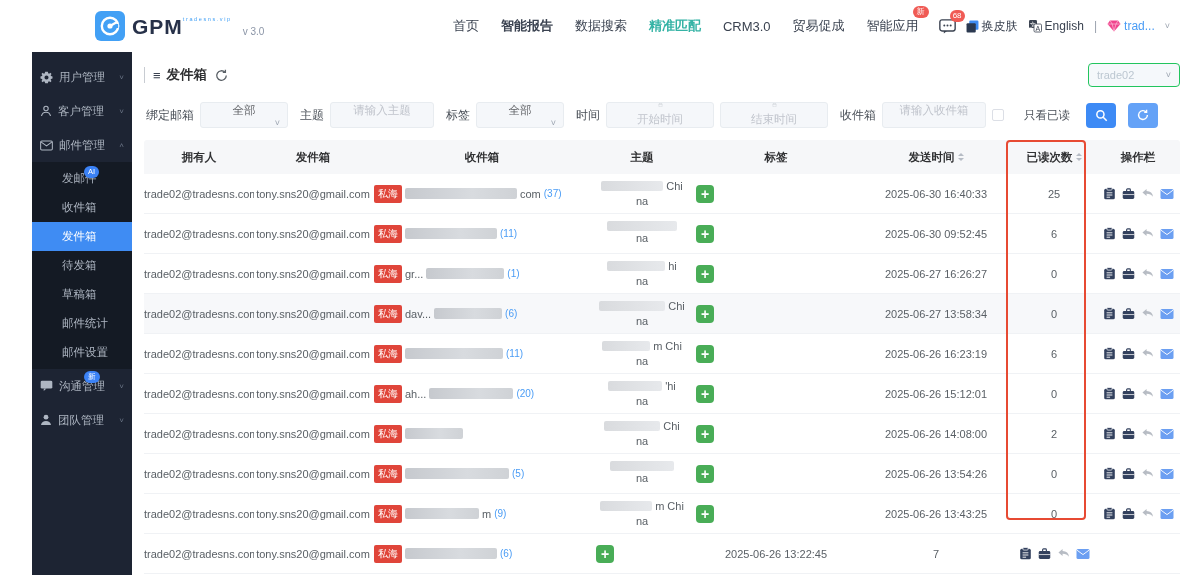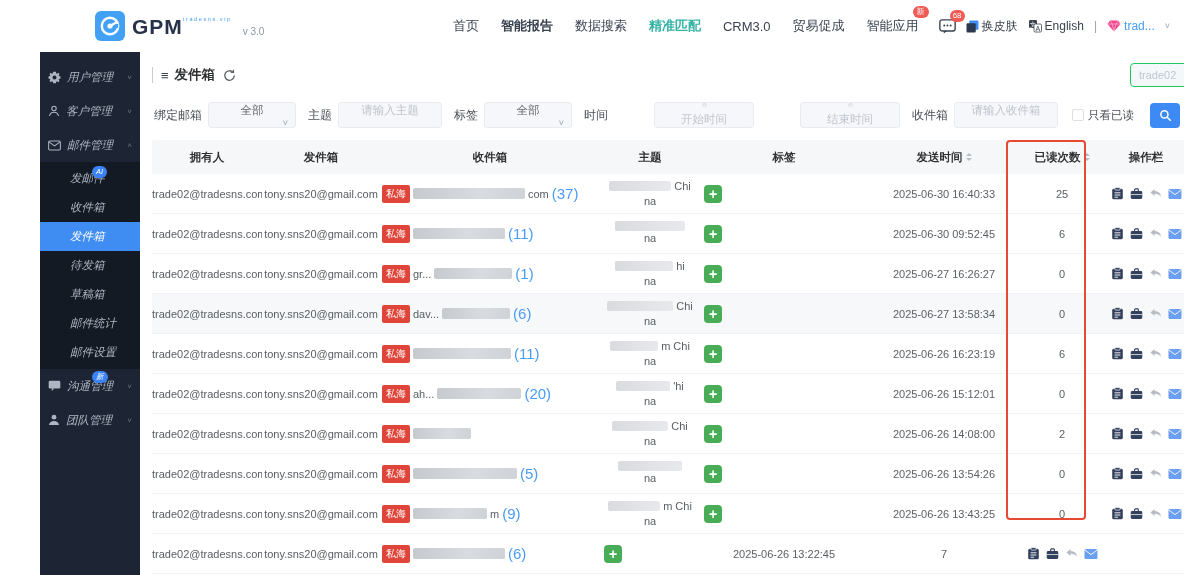--- a/index.html
+++ b/index.html
@@ -26,22 +26,22 @@
   .icon-btn { position:relative; display:inline-flex; align-items:center; cursor:pointer; }
   .chat-badge { position:absolute; top:-9px; right:-9px; background:#f05b55; color:#fff;
     font-size:8px; line-height:1; padding:2px 3px; border-radius:7px; }
   .skin-label,.lang-label { font-size:12px; color:#3a4250; }
   .pipe { color:#9aa2ae; font-size:12px; }
   .account-link { font-size:12px; color:#4a9cf5; }
   .chev { font-size:9px; color:#9aa2ae; }
 
   
   .layout { display:flex; height:523px; }
-  .sidebar { width:100px; margin-left:40px; background:#1d2433; height:523px;
-    padding-top:8px; flex:none;font-style:italic; }
+  .sidebar { width:100px; margin-left:32px; background:#1d2433; height:523px;
+    padding-top:8px; flex:none; }
   .side-group { display:flex; align-items:center; gap:6px; height:34px; padding:0 8px;
     color:#aeb6c2; font-size:11.5px; cursor:pointer; position:relative; white-space:nowrap; }
   .side-chev { margin-left:auto; font-size:8px; color:#6b7avoid; color:#6b7586; }
   .side-sub-wrap { background:rgba(0,0,0,.28); padding:2px 0; }
   .side-sub { height:29px; display:flex; align-items:center; padding-left:30px;
     color:#aeb6c2; font-size:11.5px; cursor:pointer; position:relative; white-space:nowrap; }
   .side-sub.active { background:#3f8cf3; color:#fff; }
   .side-badge { position:absolute; top:2px; left:52px; background:#3b82f6; color:#fff;
     font-size:7.5px; line-height:1; padding:2px 4px; border-radius:7px; }
 
@@ -58,23 +58,23 @@
 
   .filters { display:flex; align-items:center; margin-top:14px; gap:6px; flex-wrap:nowrap; }
   .f-label { font-size:12px; color:#4a5058; white-space:nowrap; margin-left:6px; }
   .f-label:first-child { margin-left:2px; }
   .f-select,.f-input { height:26px; background:#f5f7fa; border:1px solid #e8ecf0;
     border-radius:3px; display:flex; align-items:center; padding:0 7px; font-size:11.5px;flex-direction:column; }
   .f-select { width:88px; color:#606266; cursor:pointer; }
   .f-select .chev { margin-left:auto; }
   .f-input { color:#c0c4cc; }
   .f-input.subject { width:104px; }
-  .f-input.date { width:100px; gap:5px;margin-left:40px; }
+  .f-input.date { width:108px; gap:5px; }
   .f-input.rcpt { width:104px; }
-  .chk-wrap { display:flex; align-items:center; gap:4px; margin-left:8px; cursor:pointer; }
+  .chk-wrap { display:flex; align-items:center; gap:20px; cursor:pointer; }
   .chk-box { width:12px; height:12px; border:1px solid #dcdfe6; border-radius:2px; background:#fff; }
   .chk-label { font-size:11.5px; color:#4a5058; white-space:nowrap; }
   .btn { width:30px; height:25px; border:none; border-radius:4px; display:inline-flex;
     align-items:center; justify-content:center; cursor:pointer; }
   .btn.search { background:#3d8af5; margin-left:10px; }
   .btn.refresh { background:#64a2f7; margin-left:6px; }
 
   
   .grid { display:grid; grid-template-columns:110px 118px 220px 100px 168px 152px 84px 84px;
     align-items:center; }
@@ -87,21 +87,21 @@
   .sorter .dn { border-top-color:#b6bcc5; margin-top:1px; }
   .trow { height:40px; border-bottom:1px solid #f0f2f5; background:#fff; }
   .trow.hl { background:#f7f8fa; }
   .td { font-size:11px; color:#5a6066; text-align:center; overflow:hidden; white-space:nowrap; }
   .td.left { text-align:left; display:flex; align-items:center; gap:3px; padding-left:2px; }
   .badge-sihai { background:#e0453a; color:#fff; font-size:10px; padding:2px 4px;
     border-radius:2px; flex:none; }
   .redact { height:11px; border-radius:2px; display:inline-block;
     background:linear-gradient(90deg,#c6c9ce,#d8dbdf 60%,#cfd2d6); filter:blur(.6px); flex:none; }
   .redact.lite { background:linear-gradient(90deg,#d9dbde,#e7e9ec); height:10px; }
-  .rcpt-count { color:#4a9cf5; font-size:15px; flex:none; }
+  .rcpt-count { color:#4a9cf5; font-size:10px; flex:none; }
   .subj { line-height:1.35; }
   .subj .l1 { display:flex; align-items:center; justify-content:center; gap:3px; }
   .subj .tail { font-size:11px; color:#5a6066; }
   .tag-cell { display:flex; align-items:center; justify-content:flex-start; padding-left:4px; }
   .tag-add { width:18px; height:18px; background:#49ad57; border-radius:4px; color:#fff;
     display:flex; align-items:center; justify-content:center; font-size:14px; line-height:1;
     cursor:pointer; font-weight:bold; }
   .acts { display:flex; align-items:center; justify-content:center; gap:6px; }
   .act { cursor:pointer; display:inline-flex; }
 

